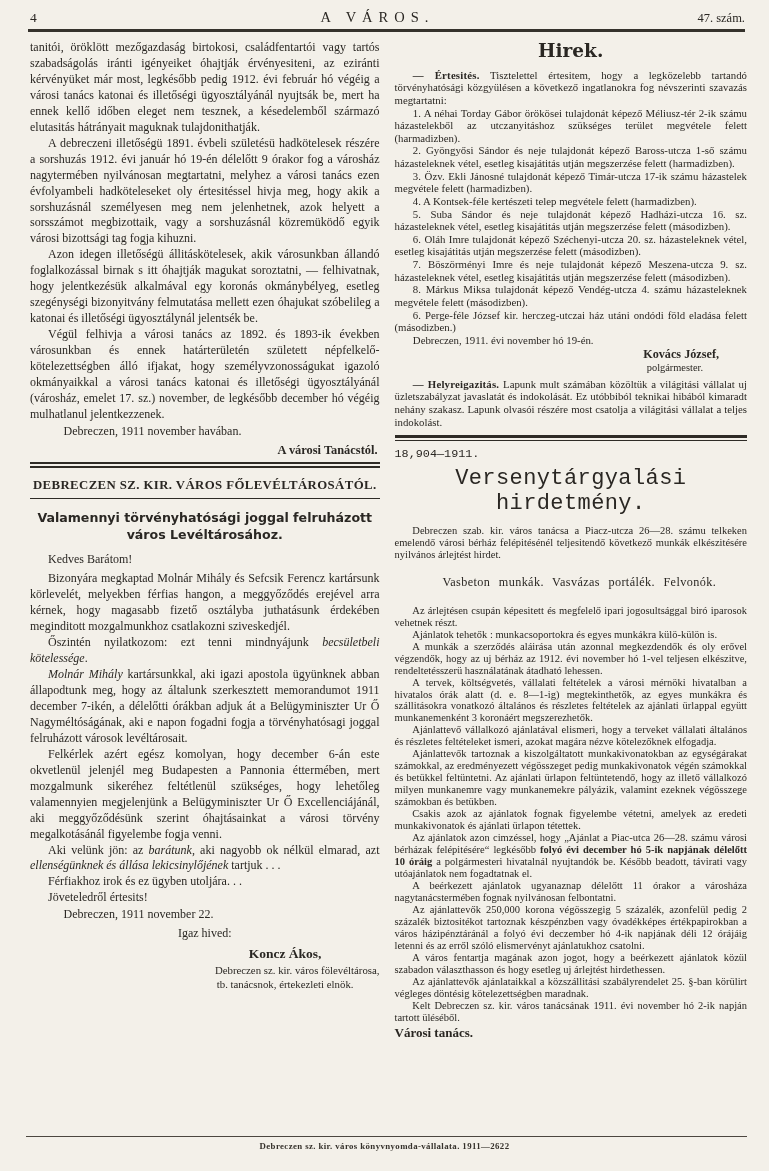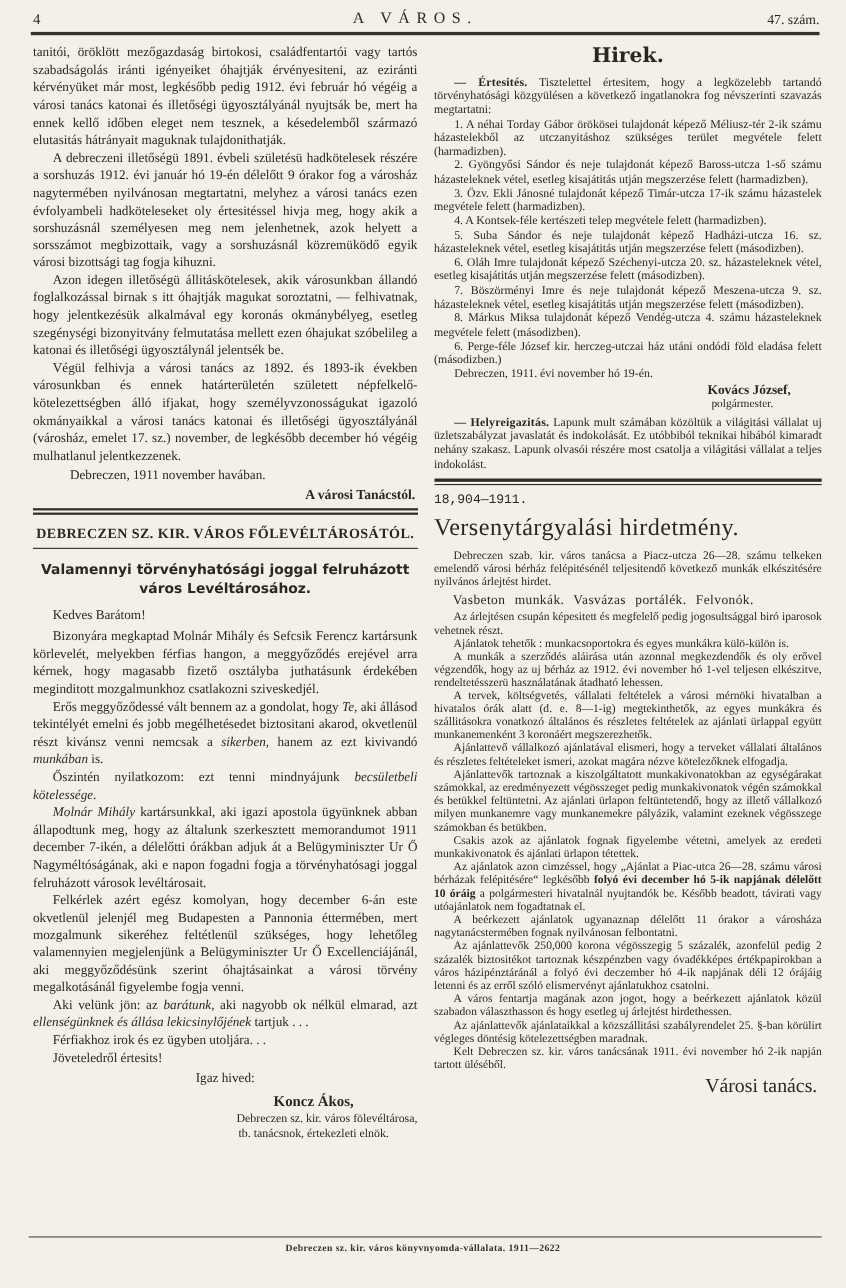--- a/index.html
+++ b/index.html
@@ -37,28 +37,28 @@
           font-size:18.5px;margin:0 0 7px;}
   .news{font-size:10.8px;line-height:1.17;}
   .news .p{text-indent:1.7em;}
   .lead{font-weight:bold;letter-spacing:.2px;}
   .news-dateline{text-indent:2.6em;text-align:left;}
   .k-name{text-align:right;font-weight:bold;font-size:12.2px;padding-right:28px;margin-top:1px;}
   .k-role{text-align:right;font-size:10.4px;padding-right:44px;margin-bottom:4px;}
   .heavy-rule{height:2px;border-top:3px solid #2e2b26;border-bottom:1.5px solid #2e2b26;margin:7px 0 7px;}
   
   .case-number{font-size:11.8px;margin:0 0 4px;font-family:Liberation Mono, monospace;}
-  .tender-title{text-align:left;font-weight:normal;font-size:22px;letter-spacing:.4px;margin:0 0 9px;}
+  .tender-title{text-align:center;font-weight:normal;font-size:22px;letter-spacing:.4px;margin:0 0 9px;font-family:Liberation Mono, monospace;}
   .tender{font-size:10.5px;line-height:1.14;}
   .tender .p{text-indent:1.7em;}
   .work-types{text-indent:1.4em;font-size:12.2px;word-spacing:5px;letter-spacing:.4px;
-          margin:3px 0;text-align:left;}
-  .tender-sig{text-align:right;font-weight:normal;font-size:18px;padding-right:4px;margin-top:2px;}
+          margin:15px 0;text-align:center;}
+  .tender-sig{text-align:left;font-weight:bold;font-size:13px;padding-right:4px;margin-top:2px;}
   
-  .footer{position:absolute;left:0;right:0;bottom:15px;height:32px;background:#f3f0e9;}
+  .footer{position:absolute;left:0;right:0;bottom:3px;height:32px;background:#f3f0e9;}
   .footer-rule{margin:0 22px 0 26px;border-top:1.4px solid #4c4740;}
   .footer-text{text-align:center;font-size:8.8px;font-weight:bold;letter-spacing:.4px;
           padding-top:4px;color:#35312b;}
   i{font-style:italic;} b{font-weight:bold;}
 </style>
 </head>
 <body>
 
 <div class="page">
 
@@ -78,27 +78,27 @@
       <p class="p">Végül felhivja a városi tanács az 1892. és 1893-ik években városunkban és ennek határterületén született népfelkelő-kötelezettségben álló ifjakat, hogy személyvzonosságukat igazoló okmányaikkal a városi tanács katonai és illetőségi ügyosztályánál (városház, emelet 17. sz.) november, de legkésőbb december hó végéig mulhatlanul jelentkezzenek.</p>
       <p class="p dateline">Debreczen, 1911 november havában.</p>
       <div class="sig-line">A városi Tanácstól.</div>
 
       <div class="double-rule"></div>
 
       <div class="kicker">DEBRECZEN SZ. KIR. VÁROS FŐLEVÉLTÁROSÁTÓL.</div>
       <h2 class="letter-title">Valamennyi törvényhatósági joggal felruházott város Levéltárosához.</h2>
       <p class="p salutation">Kedves Barátom!</p>
       <p class="p">Bizonyára megkaptad Molnár Mihály és Sefcsik Ferencz kartársunk körlevelét, melyekben férfias hangon, a meggyőződés erejével arra kérnek, hogy magasabb fizető osztályba juthatásunk érdekében meginditott mozgalmunkhoz csatlakozni sziveskedjél.</p>
-      <p class="p">Erős meggyőződessé vált bennem az a gondolat, hogy <i>Te</i>, aki állásod tekintélyét emelni és jobb megélhetésedet biztositani akarod, okvetlenül részt kivánsz venni nemcsak a <i>sikerben</i>, hanem az ezt kivivandó <i>munkában</i> is.</p>
       <p class="p">Őszintén nyilatkozom: ezt tenni mindnyájunk <i>becsületbeli kötelessége</i>.</p>
       <p class="p"><i>Molnár Mihály</i> kartársunkkal, aki igazi apostola ügyünknek abban állapodtunk meg, hogy az általunk szerkesztett memorandumot 1911 december 7-ikén, a délelőtti órákban adjuk át a Belügyminiszter Ur Ő Nagyméltóságának, aki e napon fogadni fogja a törvényhatósagi joggal felruházott városok levéltárosait.</p>
       <p class="p">Felkérlek azért egész komolyan, hogy december 6-án este okvetlenül jelenjél meg Budapesten a Pannonia éttermében, mert mozgalmunk sikeréhez feltétlenül szükséges, hogy lehetőleg valamennyien megjelenjünk a Belügyminiszter Ur Ő Excellenciájánál, aki meggyőződésünk szerint óhajtásainkat a városi törvény megalkotásánál figyelembe fogja venni.</p>
       <p class="p">Aki velünk jön: az <i>barátunk</i>, aki nagyobb ok nélkül elmarad, azt <i>ellenségünknek és állása lekicsinylőjének</i> tartjuk . . .</p>
       <p class="p">Férfiakhoz irok és ez ügyben utoljára. . .</p>
       <p class="p">Jöveteledről értesits!</p>
+      <p class="p dateline">Debreczen, 1911 november 22.</p>
       <div class="closing">Igaz hived:</div>
       <div class="signer-name">Koncz Ákos,</div>
       <div class="signer-t1">Debreczen sz. kir. város fölevéltárosa,</div>
       <div class="signer-t2">tb. tanácsnok, értekezleti elnök.</div>
     </section>
 
     <section class="col col-right">
       <div class="news">
         <h1 class="hirek-title">Hirek.</h1>
         <p class="p"><span class="lead">— Értesités.</span> <span>Tisztelettel értesitem, hogy a legközelebb tartandó törvényhatósági közgyülésen a következő ingatlanokra fog névszerinti szavazás megtartatni:</span></p>
@@ -117,21 +117,21 @@
         <p class="p"><span class="lead">— Helyreigazitás.</span> <span>Lapunk mult számában közöltük a világitási vállalat uj üzletszabályzat javaslatát és indokolását. Ez utóbbiból teknikai hibából kimaradt nehány szakasz. Lapunk olvasói részére most csatolja a világitási vállalat a teljes indokolást.</span></p>
       </div>
 
       <div class="heavy-rule"></div>
 
       <div class="tender">
         <div class="case-number">18,904—1911.</div>
         <h1 class="tender-title">Versenytárgyalási hirdetmény.</h1>
         <p class="p">Debreczen szab. kir. város tanácsa a Piacz-utcza 26—28. számu telkeken emelendő városi bérház felépitésénél teljesitendő következő munkák elkészitésére nyilvános árlejtést hirdet.</p>
         <p class="work-types">Vasbeton munkák. Vasvázas portálék. Felvonók.</p>
-        <p class="p">Az árlejtésen csupán képesitett és megfelelő pedig jogosultsággal biró iparosok vehetnek részt.</p>
+        <p class="p">Az árlejtésen csupán képesitett és megfelelő ipari jogosultsággal biró iparosok vehetnek részt.</p>
         <p class="p">Ajánlatok tehetők : munkacsoportokra és egyes munkákra külö-külön is.</p>
         <p class="p">A munkák a szerződés aláirása után azonnal megkezdendők és oly erővel végzendők, hogy az uj bérház az 1912. évi november hó 1-vel teljesen elkészitve, rendeltetésszerü használatának átadható lehessen.</p>
         <p class="p">A tervek, költségvetés, vállalati feltételek a városi mérnöki hivatalban a hivatalos órák alatt (d. e. 8—1-ig) megtekinthetők, az egyes munkákra és szállitásokra vonatkozó általános és részletes feltételek az ajánlati ürlappal együtt munkanemenként 3 koronáért megszerezhetők.</p>
         <p class="p">Ajánlattevő vállalkozó ajánlatával elismeri, hogy a terveket vállalati általános és részletes feltételeket ismeri, azokat magára nézve kötelezőknek elfogadja.</p>
         <p class="p">Ajánlattevők tartoznak a kiszolgáltatott munkakivonatokban az egységárakat számokkal, az eredményezett végösszeget pedig munkakivonatok végén számokkal és betükkel feltüntetni. Az ajánlati ürlapon feltüntetendő, hogy az illető vállalkozó milyen munkanemre vagy munkanemekre pályázik, valamint ezeknek végösszege számokban és betükben.</p>
         <p class="p">Csakis azok az ajánlatok fognak figyelembe vétetni, amelyek az eredeti munkakivonatok és ajánlati ürlapon tétettek.</p>
         <p class="p">Az ajánlatok azon cimzéssel, hogy „Ajánlat a Piac-utca 26—28. számu városi bérházak felépitésére“ legkésőbb <b>folyó évi december hó 5-ik napjának délelőtt 10 óráig</b> a polgármesteri hivatalnál nyujtandók be. Később beadott, távirati vagy utóajánlatok nem fogadtatnak el.</p>
         <p class="p">A beérkezett ajánlatok ugyanaznap délelőtt 11 órakor a városháza nagytanácstermében fognak nyilvánosan felbontatni.</p>
         <p class="p">Az ajánlattevők 250,000 korona végösszegig 5 százalék, azonfelül pedig 2 százalék biztositékot tartoznak készpénzben vagy óvadékképes értékpapirokban a város házipénztáránál a folyó évi deczember hó 4-ik napjának déli 12 órájáig letenni és az erről szóló elismervényt ajánlatukhoz csatolni.</p>
         <p class="p">A város fentartja magának azon jogot, hogy a beérkezett ajánlatok közül szabadon választhasson és hogy esetleg uj árlejtést hirdethessen.</p>

